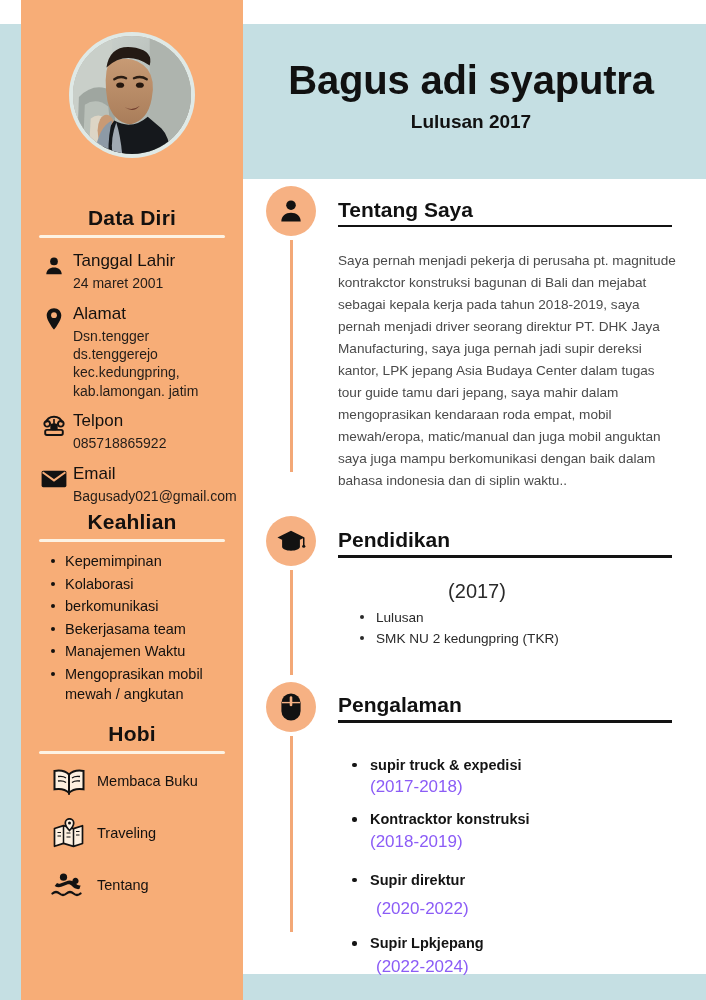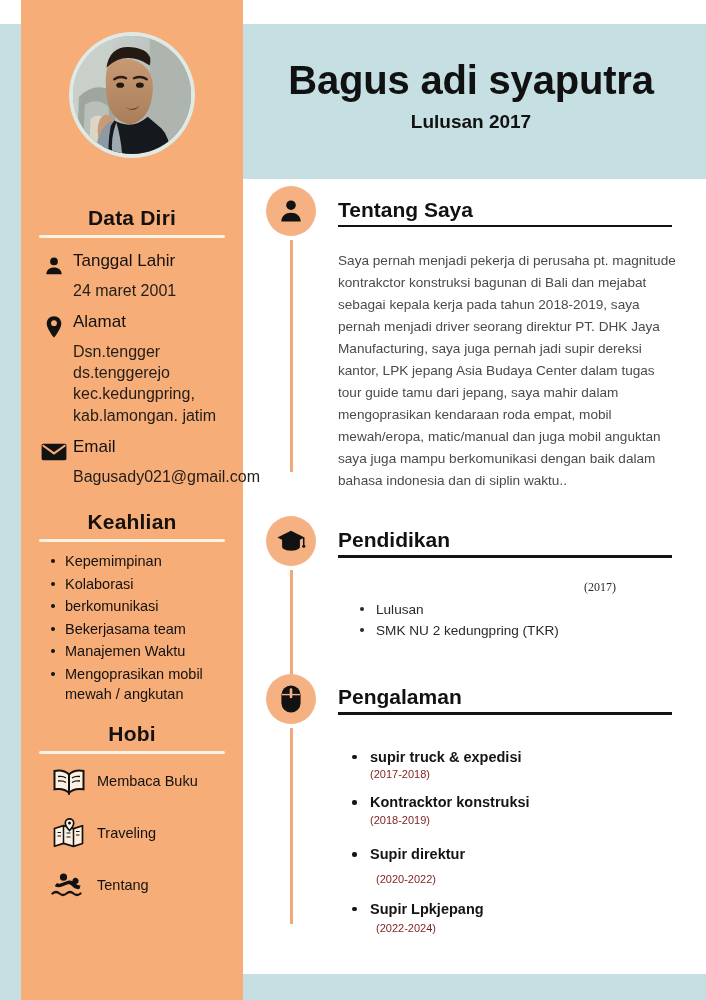--- a/index.html
+++ b/index.html
@@ -106,21 +106,21 @@
     height: 26px;
     margin-right: 6px;
     margin-top: 2px;
     display: flex;
     align-items: center;
     justify-content: center;
   }
   .info-ico svg { display:block; }
   .info-body { flex: 1 1 auto; min-width: 0; }
   .info-label { font-size: 17px; color: #14110f; line-height: 1.12; }
-  .info-value { font-size: 16px; color: #231d19; line-height: 1.32; margin-top: 10px; white-space: pre-line; }
+  .info-value { font-size: 14px; color: #231d19; line-height: 1.32; margin-top: 4px; white-space: pre-line; }
 
   
   .block-keahlian { position: absolute; left: 0; top: 510px; width: 222px; }
   .skill-list { margin: 9px 0 0 0; padding: 0 8px 0 30px; list-style: none; }
   .skill-item {
     position: relative;
     font-size: 14.5px;
     color: #14110f;
     line-height: 1.42;
     margin-bottom: 2px;
@@ -199,21 +199,21 @@
 
   .sec-body { margin-left: 82px; width: 340px; padding-top: 12px; }
 
   .about-text {
     font-size: 13.6px;
     line-height: 1.62;
     color: #4a4a4a;
     margin: 0;
   }
 
-  .edu-year { text-align: right; font-size: 12px; color: #2a2a2a; padding-right: 62px; margin-bottom: 4px; font-family: Liberation Serif, serif; }
+  .edu-year { text-align: center; font-size: 20px; color: #2a2a2a; padding-right: 62px; margin-bottom: 4px; }
   .plain-list { margin: 0; padding: 0 0 0 22px; list-style: none; }
   .plain-list li { position: relative; font-size: 13.6px; color: #2a2a2a; line-height: 1.56; padding-left: 16px; }
   .plain-list li::before {
     content: "";
     position: absolute;
     left: 0; top: 8px;
     width: 4px; height: 4px;
     border-radius: 50%;
     background: #2a2a2a;
   }
@@ -222,21 +222,21 @@
   .exp-item { position: relative; padding-left: 18px; margin-bottom: 10px; }
   .exp-item::before {
     content: "";
     position: absolute;
     left: 0; top: 7px;
     width: 4.5px; height: 4.5px;
     border-radius: 50%;
     background: #141414;
   }
   .exp-role { font-size: 14.5px; font-weight: bold; color: #141414; line-height: 1.3; }
-  .exp-period { font-size: 11px; color: #7f1d1d; line-height: 1.45; margin-top: 1px; }
+  .exp-period { font-size: 17px; color: #8b5cf6; line-height: 1.45; margin-top: 1px; }
 </style>
 </head>
 <body>
 
 <div id="page">
 
   <div class="blue-header"></div>
   <div class="blue-left-sliver"></div>
   <div class="blue-footer"></div>
 
@@ -303,20 +303,36 @@
             </svg>
           </span>
           <span class="info-body">
             <span class="info-label">Alamat</span>
             <span class="info-value" style="display:block;">Dsn.tengger ds.tenggerejo
 kec.kedungpring,
 kab.lamongan. jatim</span>
           </span>
         </li>
 
+        <li class="info-item">
+          <span class="info-ico">
+            <svg width="24" height="22" viewBox="0 0 26 24" aria-hidden="true">
+              <path d="M4.6 8.2C4.6 4.4 8.4 2 13 2s8.4 2.4 8.4 6.2" stroke="#121212" stroke-width="2.1" fill="none"></path>
+              <circle cx="5.6" cy="9.6" r="3.1" fill="none" stroke="#121212" stroke-width="2.1"></circle>
+              <circle cx="20.4" cy="9.6" r="3.1" fill="none" stroke="#121212" stroke-width="2.1"></circle>
+              <rect x="9" y="9.2" width="8" height="7.4" rx="2" fill="#121212"></rect>
+              <rect x="3.4" y="16.2" width="19.2" height="5.6" rx="1.8" fill="none" stroke="#121212" stroke-width="2.1"></rect>
+              <rect x="12.1" y="4.4" width="1.8" height="6" fill="#121212"></rect>
+            </svg>
+          </span>
+          <span class="info-body">
+            <span class="info-label">Telpon</span>
+            <span class="info-value" style="display:block;">085718865922</span>
+          </span>
+        </li>
 
         <li class="info-item">
           <span class="info-ico">
             <svg width="26" height="18" viewBox="0 0 26 18" aria-hidden="true">
               <rect x="0.6" y="0.8" width="24.8" height="16.4" rx="1.6" fill="#121212"></rect>
               <path d="M1.6 2.2 13 10.4 24.4 2.2" stroke="#f7ad77" stroke-width="2" fill="none"></path>
             </svg>
           </span>
           <span class="info-body">
             <span class="info-label">Email</span>

